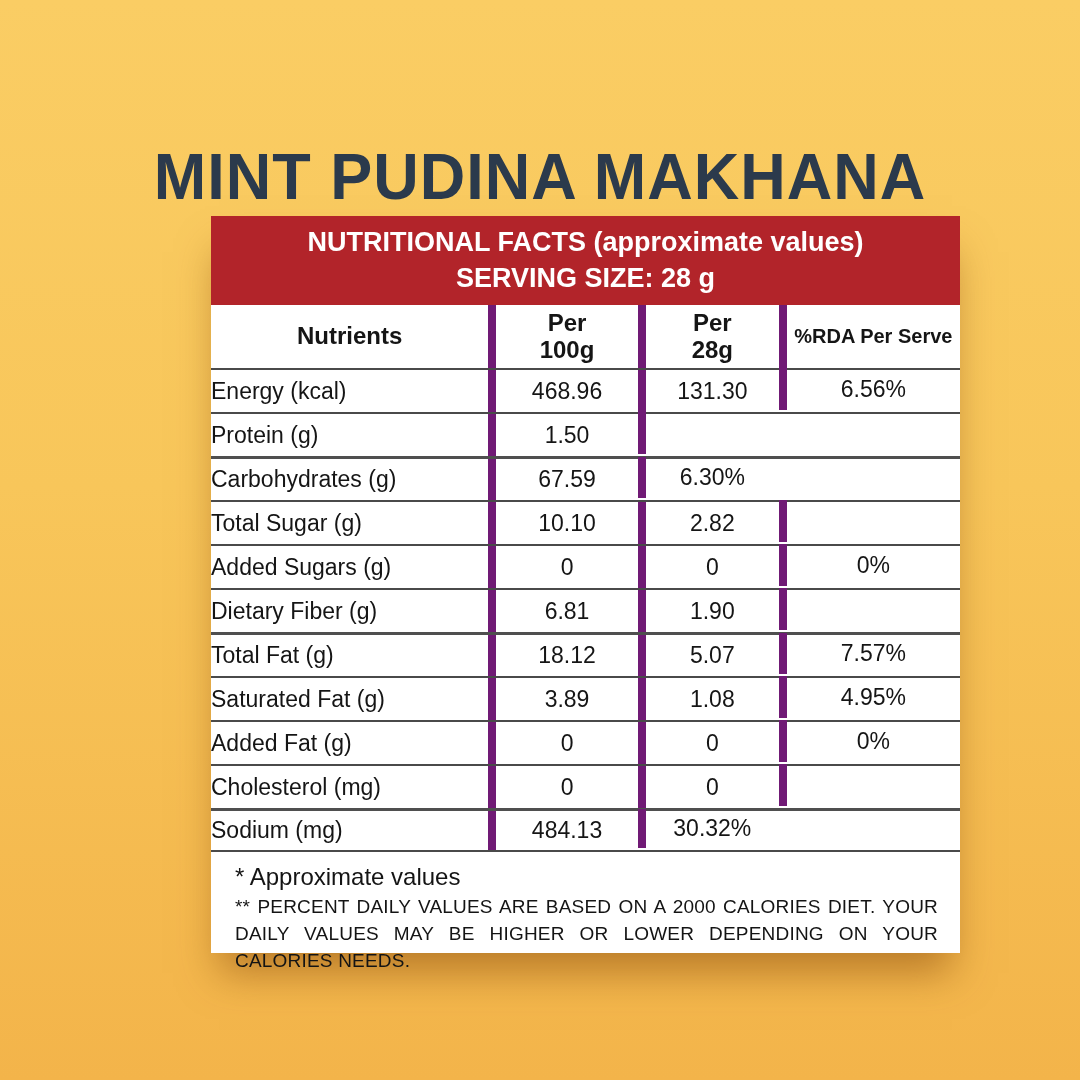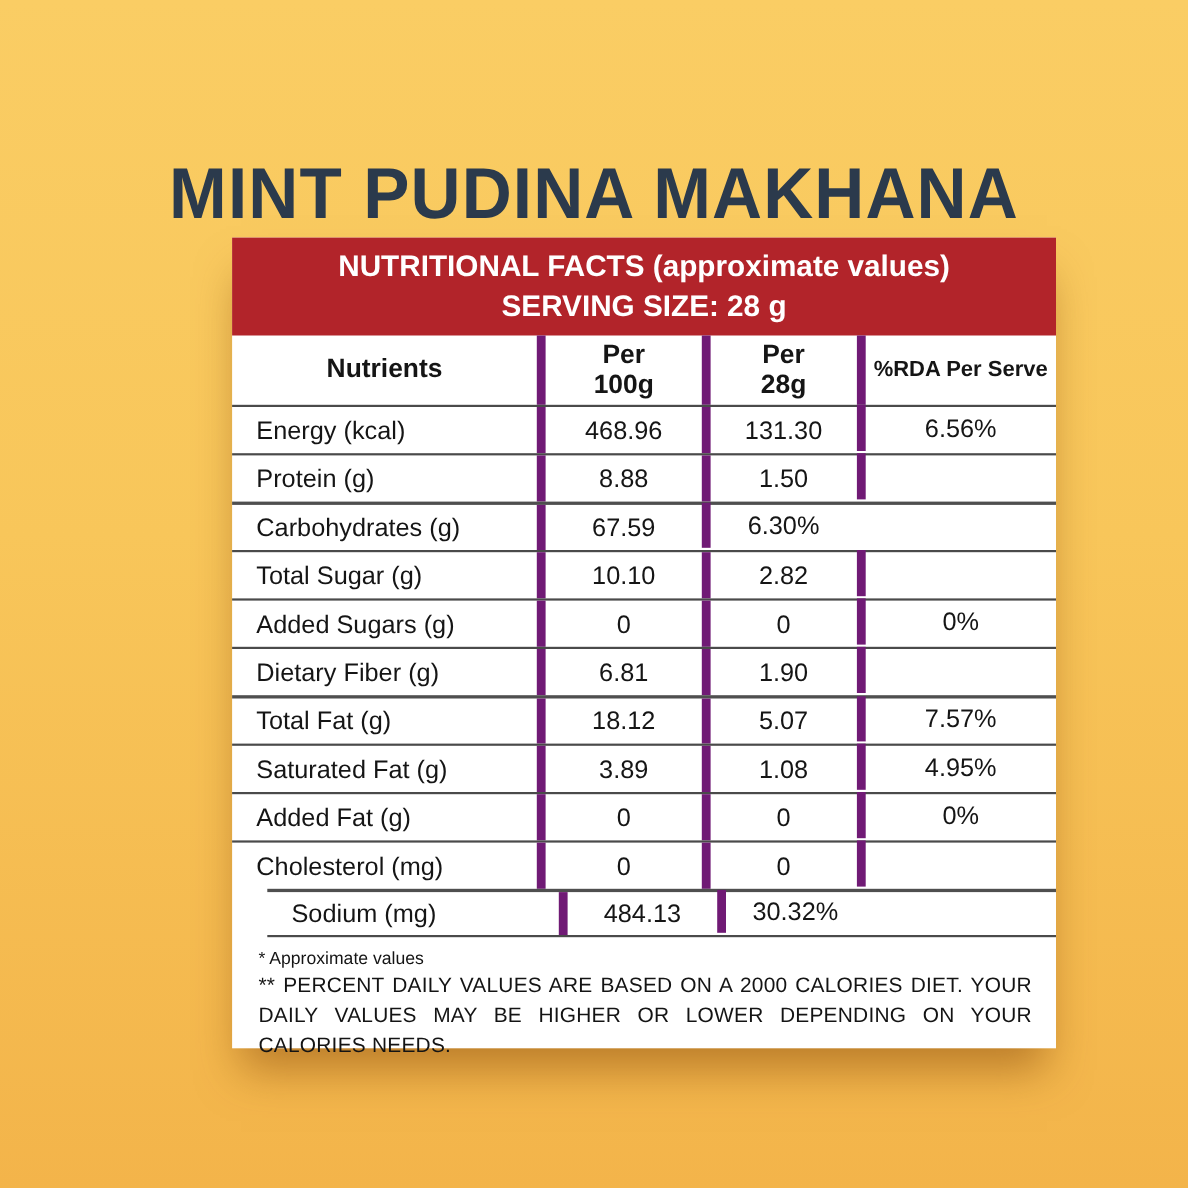--- a/index.html
+++ b/index.html
@@ -56,34 +56,33 @@
     justify-content: center;
     box-sizing: border-box;
     color: #151515;
   }
   .trow > div.vline { border-left: 8px solid #701a75; }
   .thead-row { height: 63px; flex: 0 0 63px; }
   .thead-row .hcell { font-weight: 700; font-size: 24px; flex-direction: column; line-height: 1.12; }
   .thead-row .hcell.rda { font-size: 20px; }
   .tbody-row { height: 44px; flex: 0 0 44px; border-top: 2px solid #4a4a4a; }
   .tbody-row.group { border-top: 3px solid #4f4f4f; text-align: right; }
-  .tbody-row.last { border-bottom: 2px solid #4a4a4a; margin-left: 32px; }
+  .tbody-row.last { border-bottom: 2px solid #4a4a4a; }
   .cell-label {
     justify-content: flex-start !important;
-    padding-left: 22px;
     font-size: 23px;
   }
   .cell-val { font-size: 23px; }
   .cell-rda { font-size: 23px; transform: translateY(-2px); }
   .notes {
     flex: 1 1 auto;
     padding: 9px 22px 0 24px;
     color: #141414;
   }
-  .note1 { font-size: 16px; margin: 2px 0 3px 0; }
+  .note1 { font-size: 24px; margin: 2px 0 3px 0; }
   .note2 {
     font-size: 19px;
     line-height: 1.42;
     text-align: justify;
     letter-spacing: 0.2px;
   }
 </style>
 </head>
 <body>
 
@@ -113,21 +112,20 @@
 
     <div class="trow tbody-row">
       <div class="cell-label">Energy (kcal)</div>
       <div class="cell-val vline">468.96</div>
       <div class="cell-val vline">131.30</div>
       <div class="cell-rda vline">6.56%</div>
     </div>
 
     <div class="trow tbody-row">
       <div class="cell-label">Protein (g)</div>
-      <div class="cell-val vline">8.88</div>
       <div class="cell-val vline">1.50</div>
       <div class="cell-rda vline"></div>
     </div>
 
     <div class="trow tbody-row group">
       <div class="cell-label">Carbohydrates (g)</div>
       <div class="cell-val vline">67.59</div>
       <div class="cell-rda vline">6.30%</div>
     </div>
 

